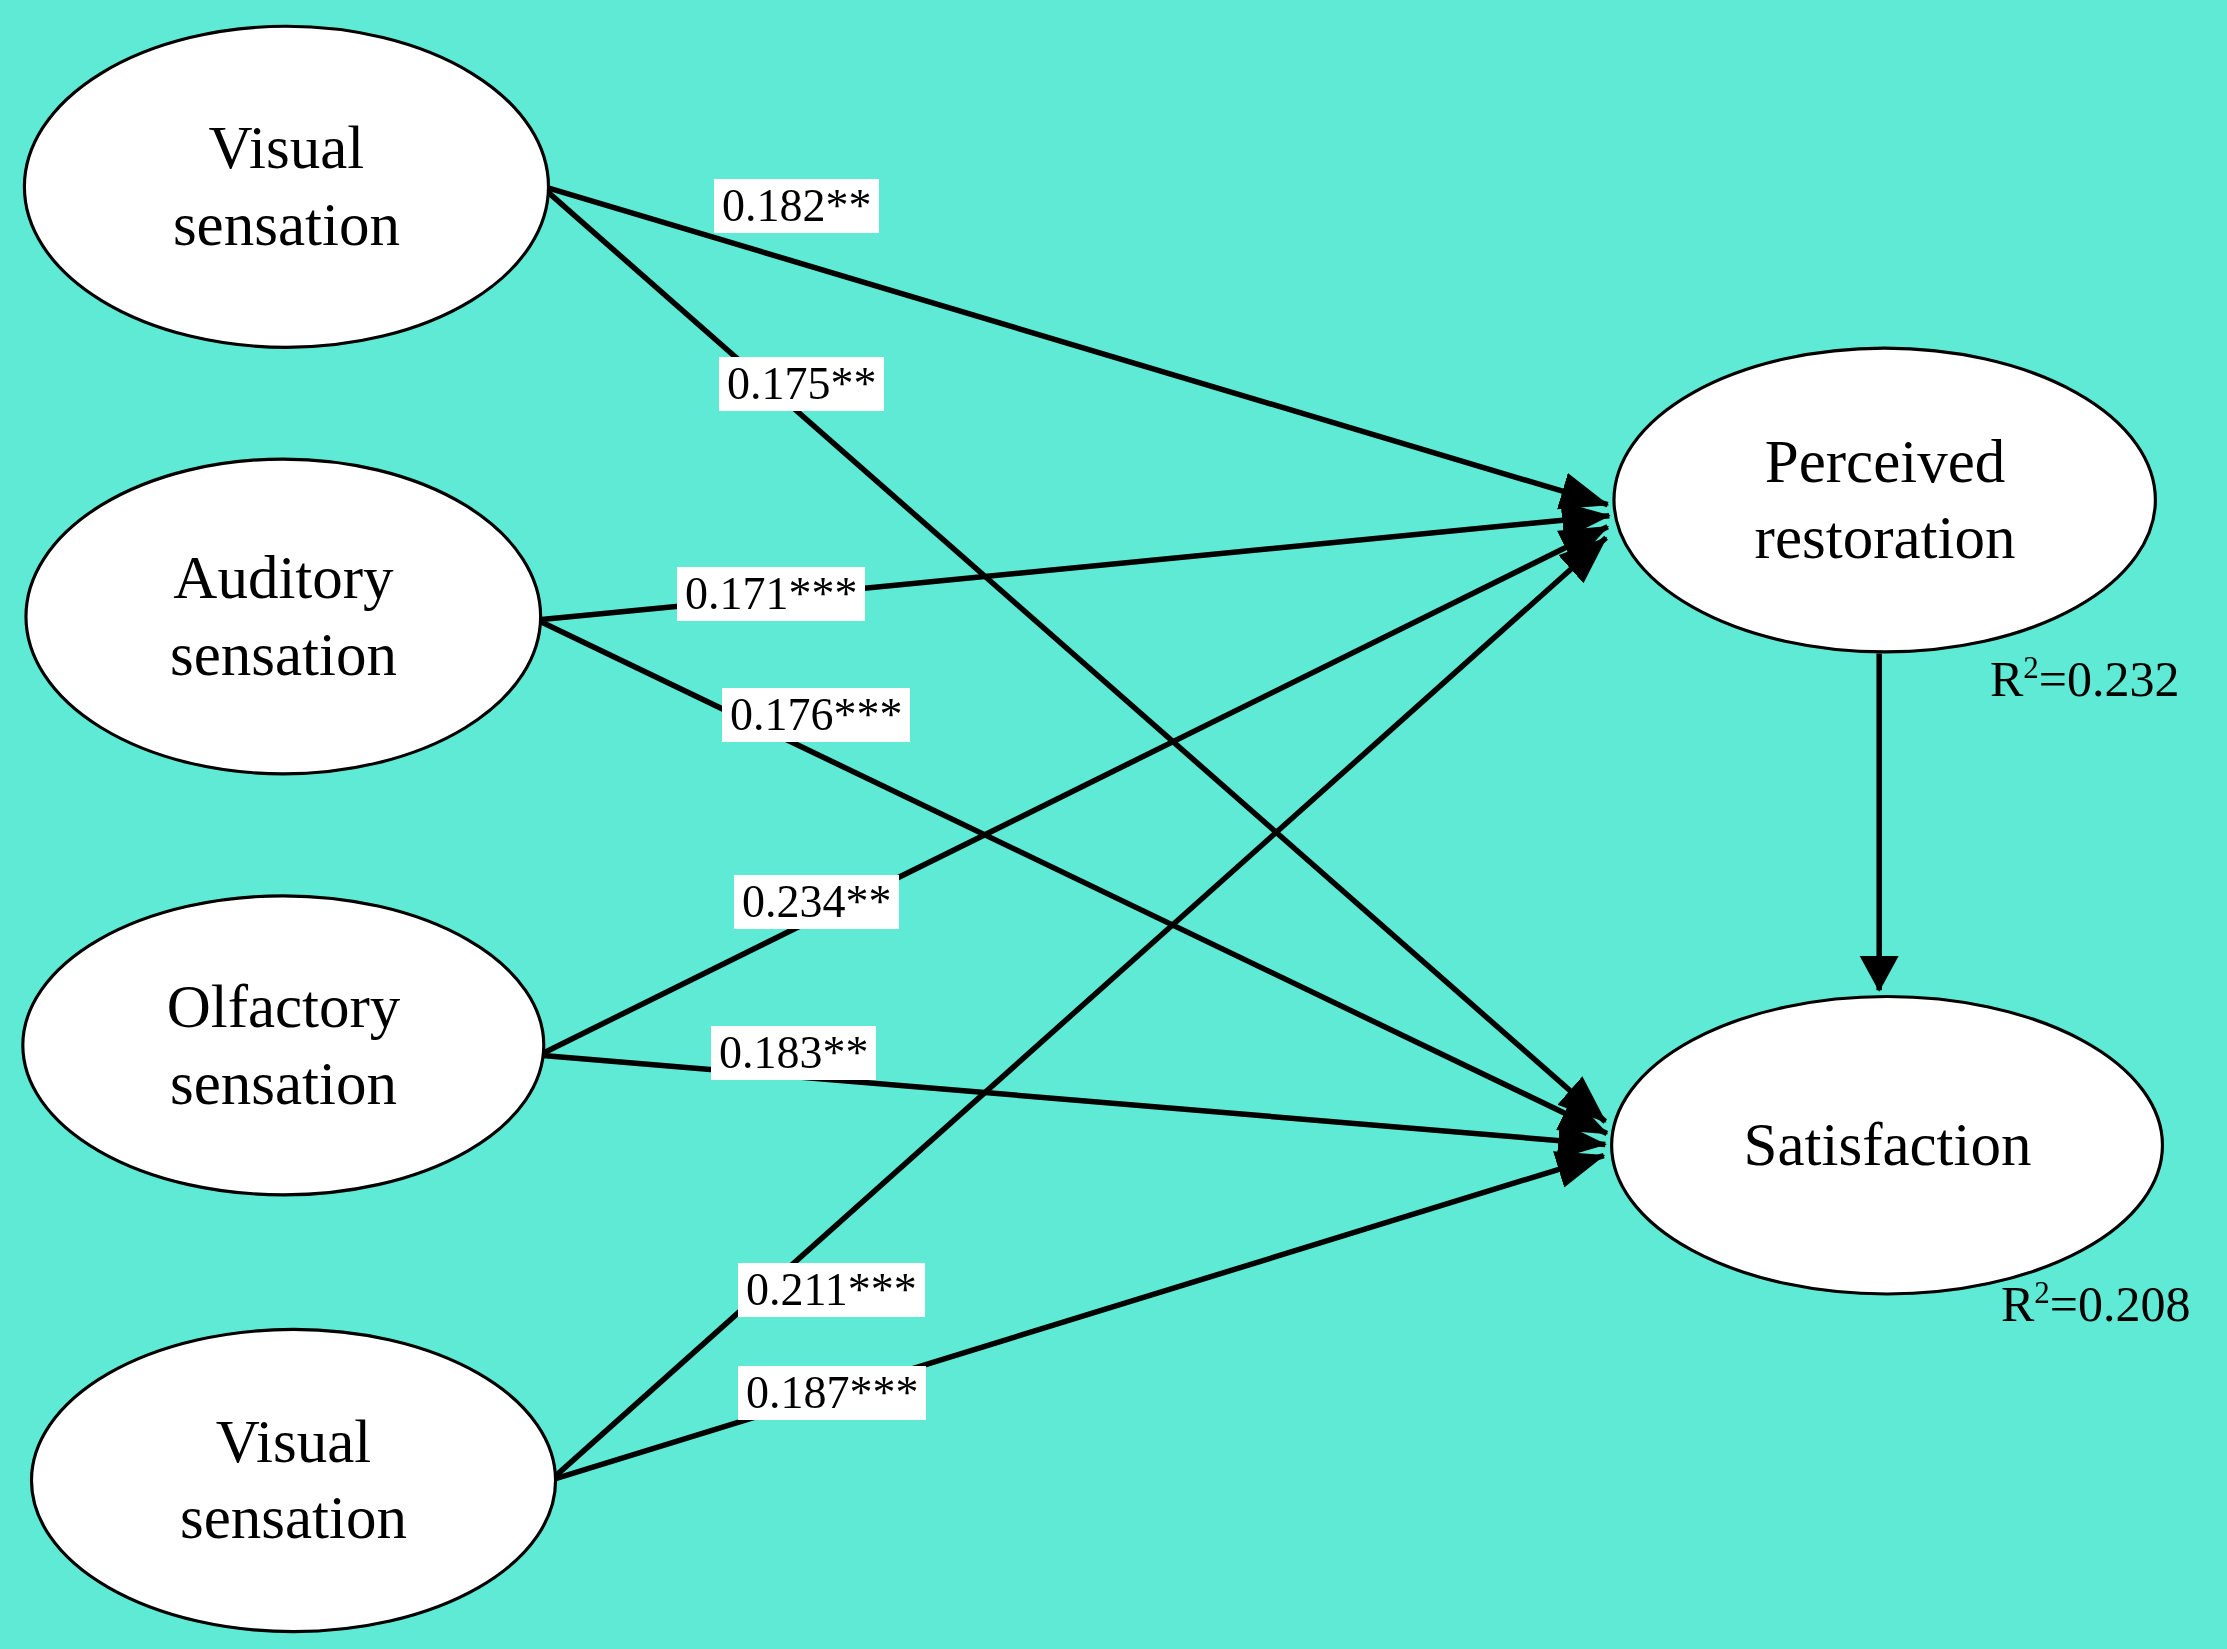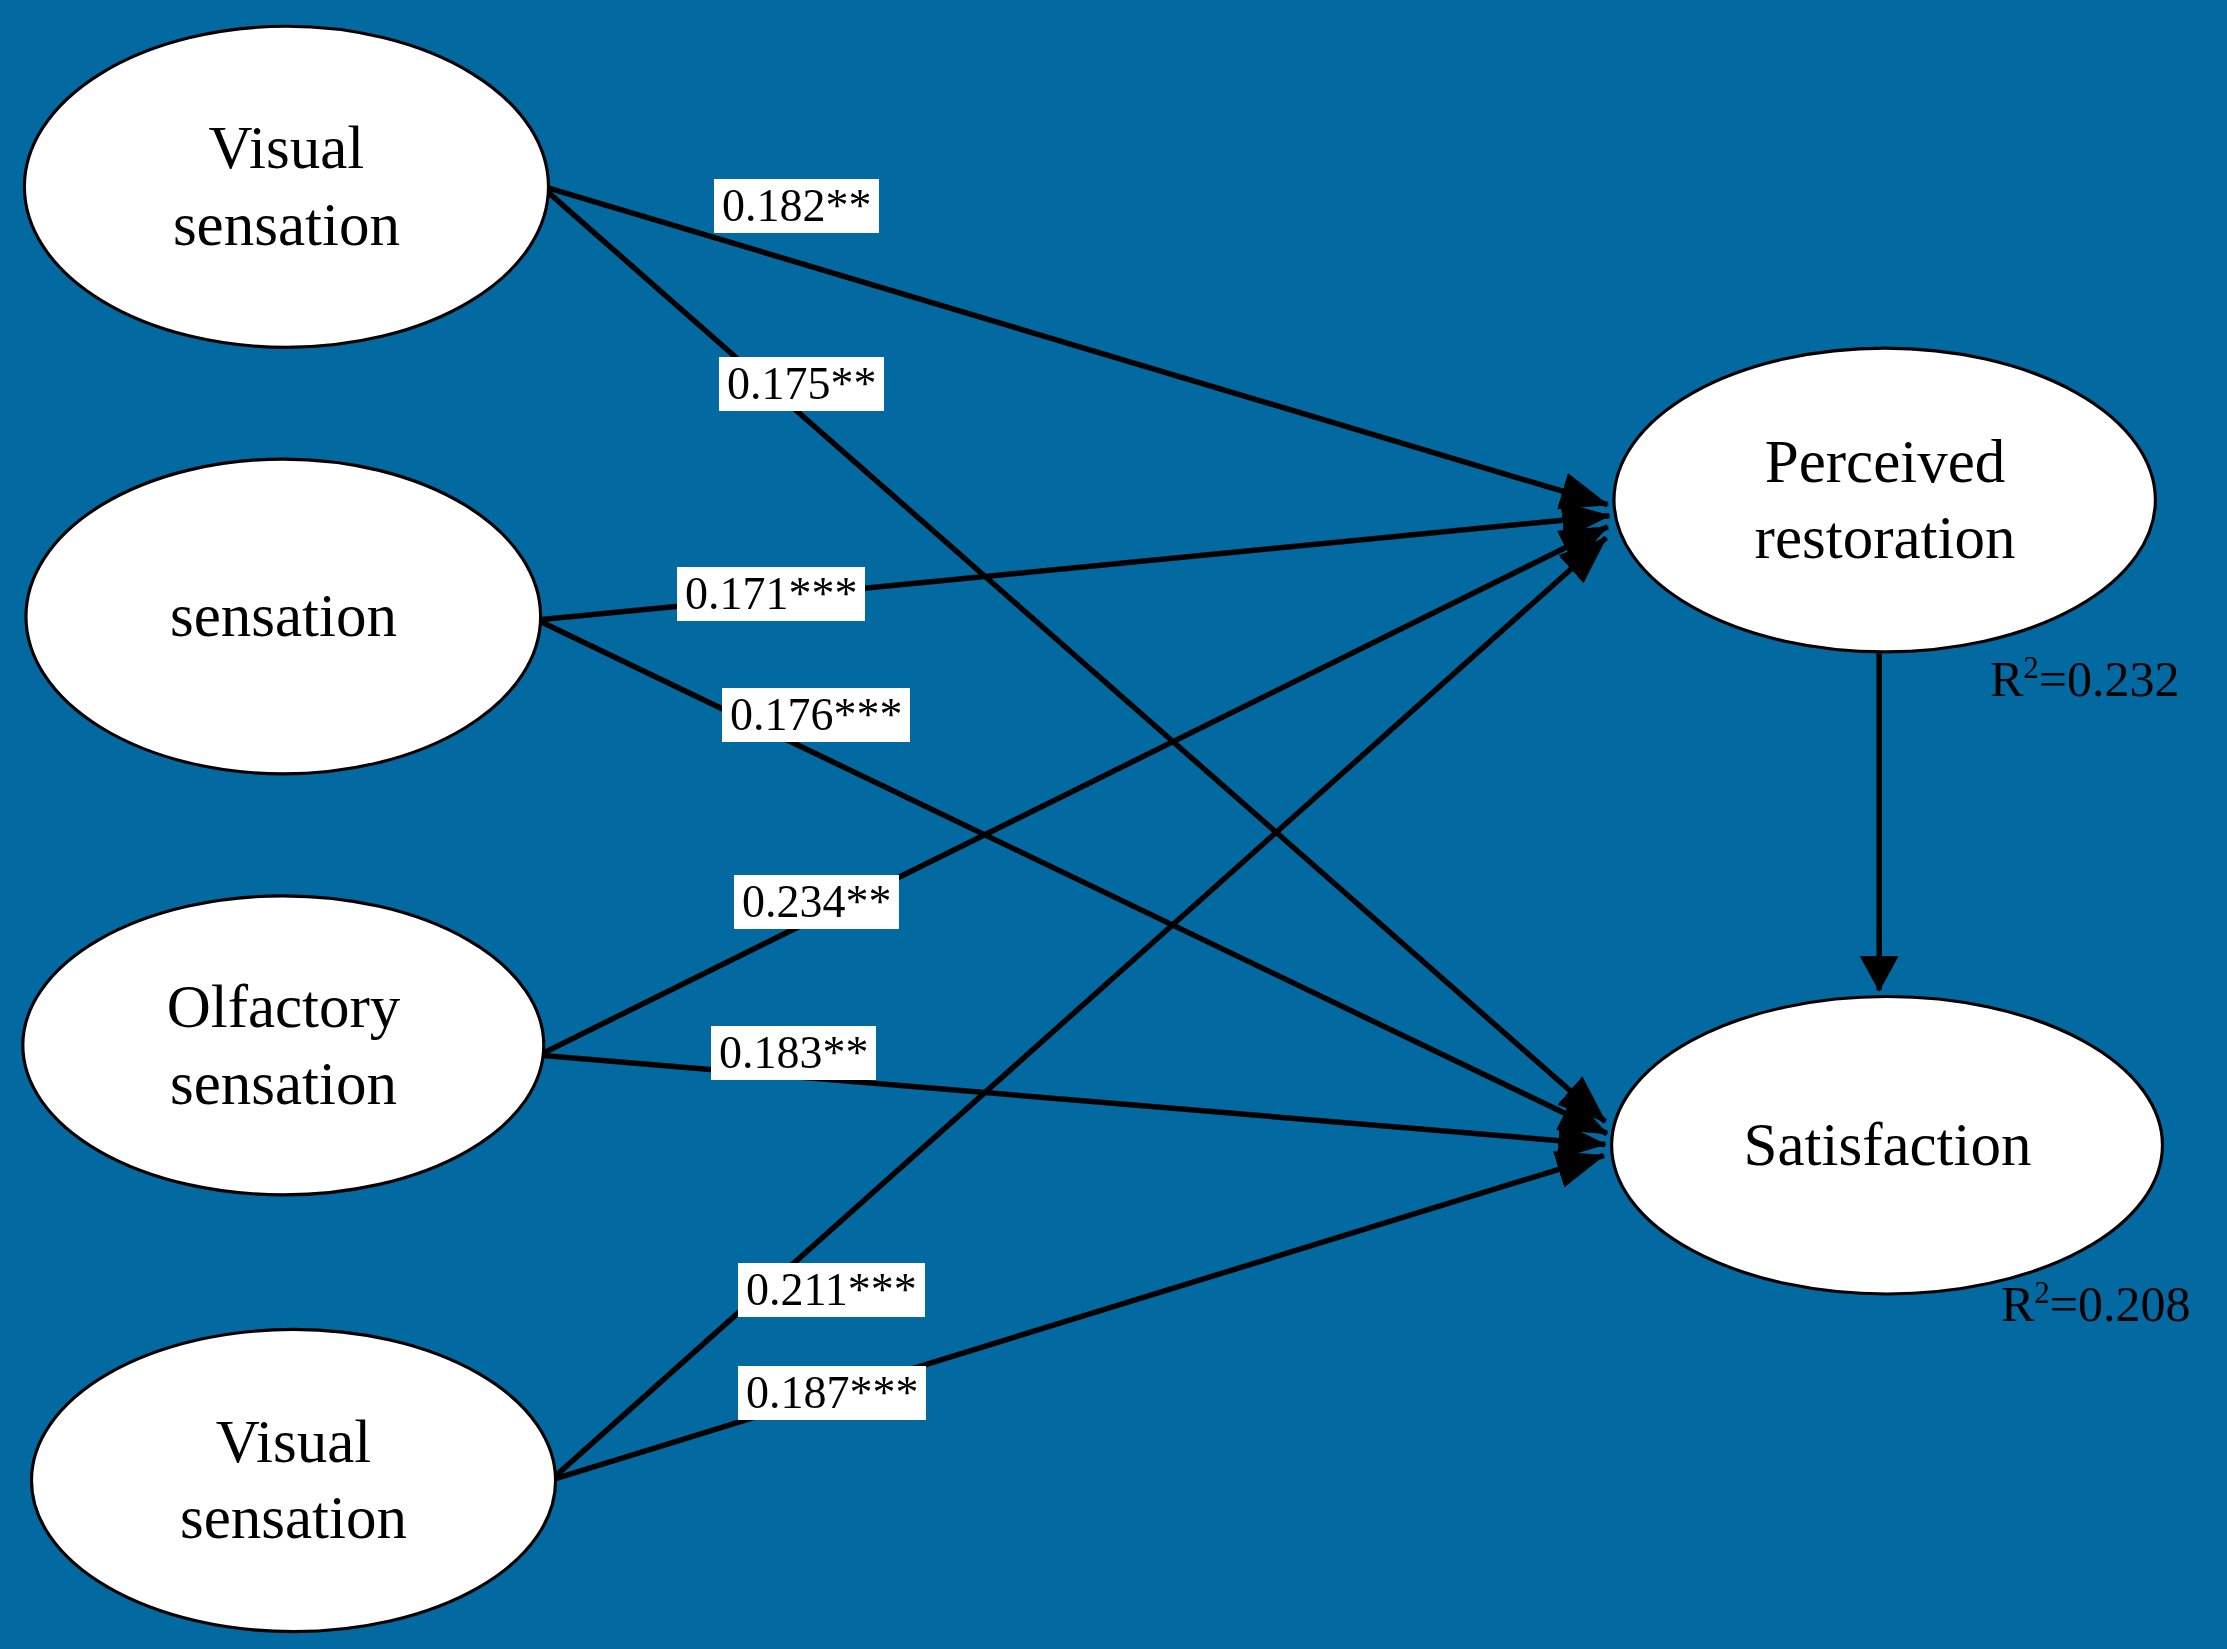--- a/index.html
+++ b/index.html
@@ -4,21 +4,21 @@
 <style>
   html, body {
     margin: 0;
     padding: 0;
     background: #ffffff;
   }
   #canvas {
     position: relative;
     width: 2227px;
     height: 1650px;
-    background: #0369a1;
+    background: #5eead4;
     font-family: "Liberation Serif", "DejaVu Serif", serif;
     color: #000000;
     overflow: hidden;
   }
   #wires {
     position: absolute;
     left: 0;
     top: 0;
   }
   .node-label {
@@ -86,20 +86,21 @@
     <ellipse cx="2395" cy="635" rx="344" ry="193" fill="#ffffff" stroke="#000000" stroke-width="4"></ellipse>
     <ellipse cx="2398" cy="1455" rx="350" ry="189" fill="#ffffff" stroke="#000000" stroke-width="4"></ellipse>
   </svg>
 
   <div class="node-label" style="left:24.4px;top:26px;width:524px;height:321px;">
     <span>Visual</span>
     <span>sensation</span>
   </div>
 
   <div class="node-label" style="left:26px;top:459px;width:515px;height:315px;">
+    <span>Auditory</span>
     <span>sensation</span>
   </div>
 
   <div class="node-label" style="left:23px;top:896px;width:521px;height:299px;">
     <span>Olfactory</span>
     <span>sensation</span>
   </div>
 
   <div class="node-label" style="left:31.5px;top:1329px;width:524px;height:302px;">
     <span>Visual</span>

